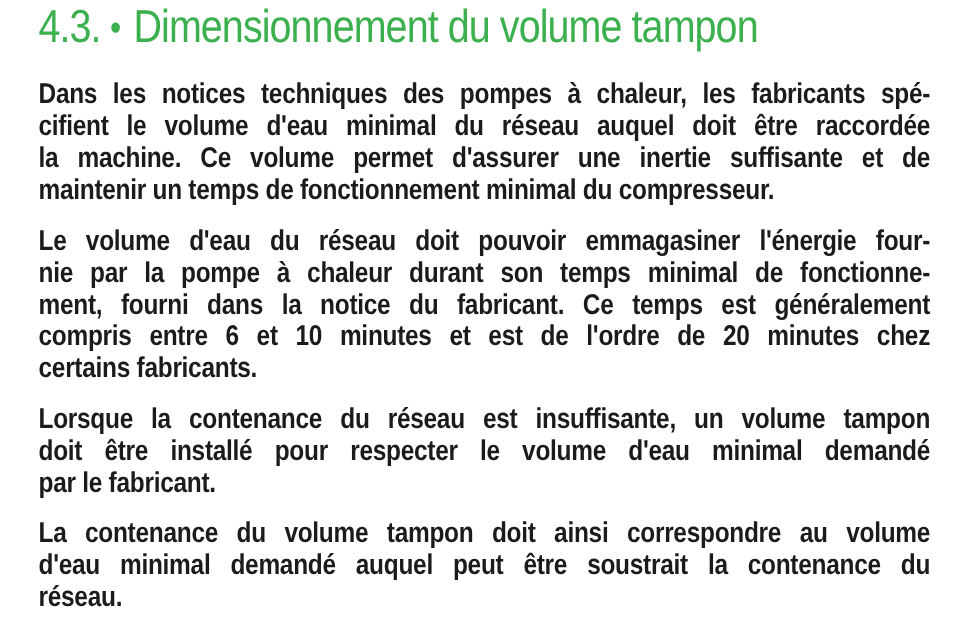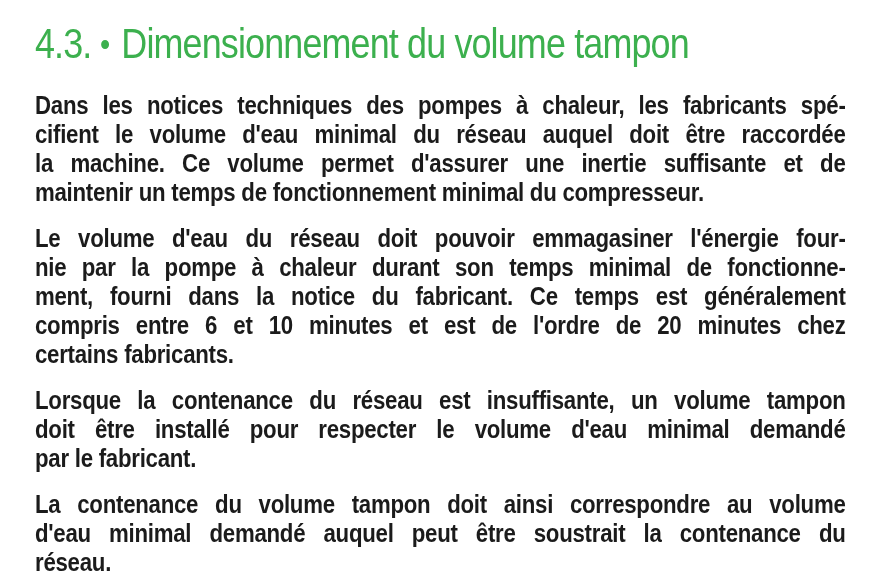--- a/index.html
+++ b/index.html
@@ -7,21 +7,21 @@
     padding: 0;
     background: #ffffff;
   }
   body {
     width: 870px;
     height: 579px;
     overflow: hidden;
     font-family: "Liberation Sans", sans-serif;
   }
   .page {
-    padding: 20px 0 0 35px;
+    padding: 0 0 0 35px;
   }
   
   .squeeze {
     width: 948px;
     transform: scaleX(0.855);
     transform-origin: top left;
   }
   .heading {
     display: flex;
     align-items: baseline;

